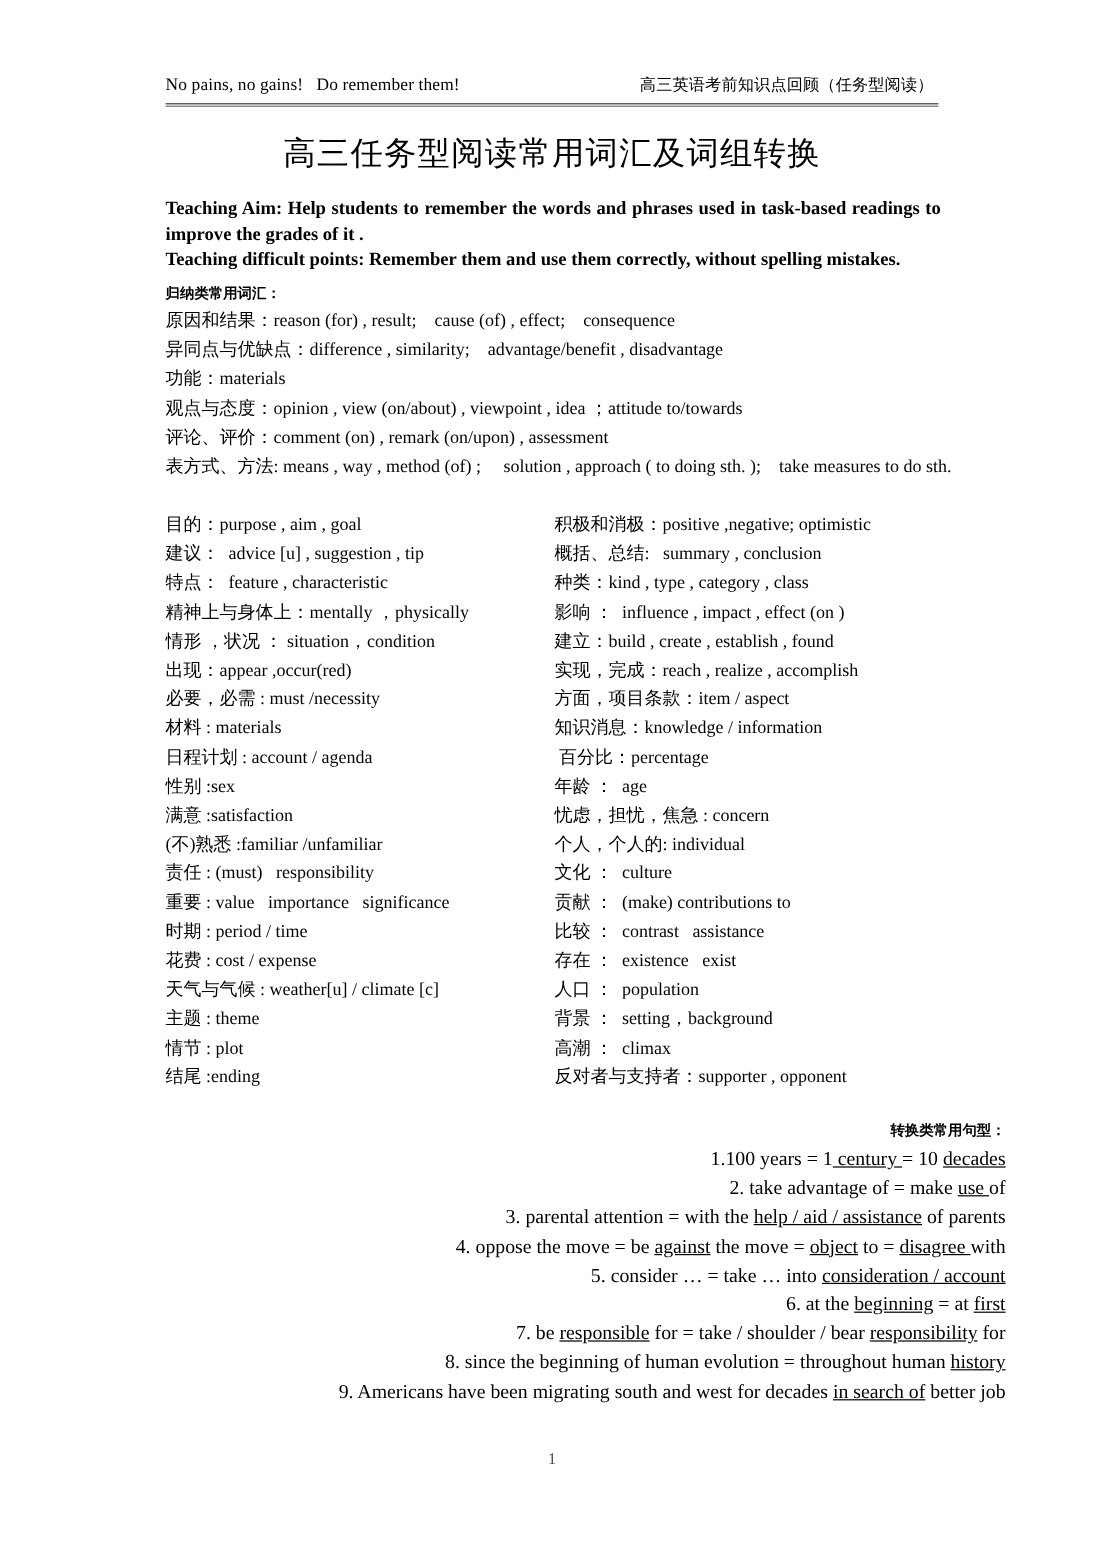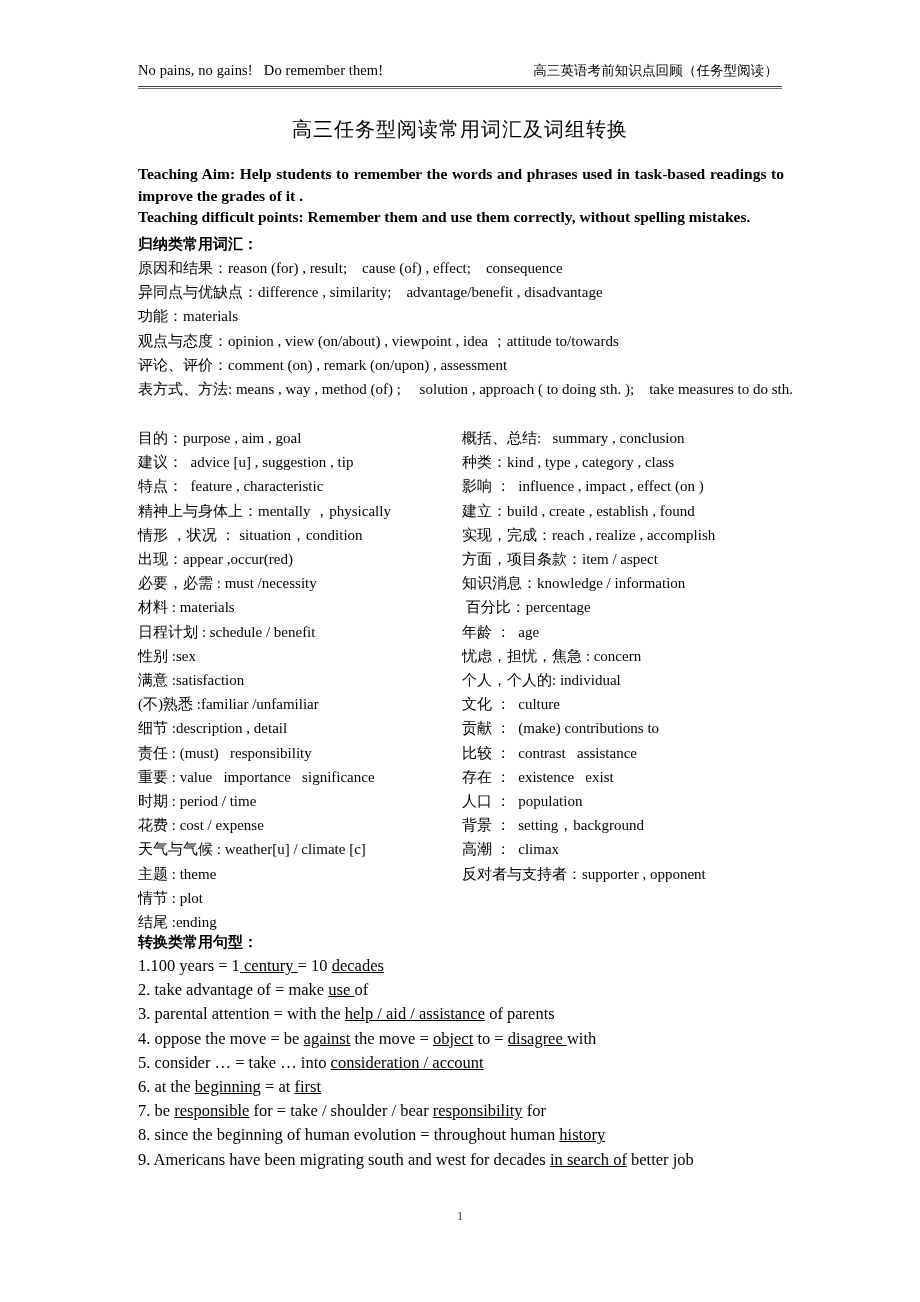--- a/index.html
+++ b/index.html
@@ -56,21 +56,21 @@
   }
 
   
   .doc-title {
     position: absolute;
     left: 0;
     top: 112px;
     width: 920px;
     text-align: center;
     font-family: "DejaVu Sans", "Liberation Sans", sans-serif;
-    font-size: 20px;
+    font-size: 27px;
     line-height: 34px;
     letter-spacing: 1px;
     font-weight: 400;
   }
 
   
   .aims {
     position: absolute;
     left: 138px;
     top: 163px;
@@ -86,21 +86,21 @@
   .aim-line .lead {
   }
   .aim-line.justified {
     text-align: justify;
   }
 
   
   .section-head {
     font-family: "DejaVu Sans", "Liberation Sans", sans-serif;
     font-weight: bold;
-    font-size: 15px;
+    font-size: 12px;
     line-height: 24px;
   }
 
   
   .vline {
     font-size: 15px;
     line-height: 24.2px;
     white-space: pre-wrap;
   }
 
@@ -128,20 +128,21 @@
     width: 376px;
     flex: 0 0 376px;
   }
 
   
   .transform {
     position: absolute;
     left: 138px;
     top: 930px;
     width: 700px;
+    text-align: right;
   }
   .tline {
     font-family: "Liberation Serif", "DejaVu Serif", serif;
     font-size: 16.5px;
     line-height: 24.2px;
     white-space: pre-wrap;
   }
   .u {
     text-decoration: underline;
     text-underline-offset: 1px;
@@ -195,35 +196,35 @@
   <div class="vocab-cols">
     <div class="col-left" id="vocab-left-list">
         <div class="vline">目的：purpose , aim , goal</div>
         <div class="vline">建议：  advice [u] , suggestion , tip</div>
         <div class="vline">特点：  feature , characteristic</div>
         <div class="vline">精神上与身体上：mentally ，physically</div>
         <div class="vline">情形 ，状况 ： situation，condition</div>
         <div class="vline">出现：appear ,occur(red)</div>
         <div class="vline">必要，必需 : must /necessity</div>
         <div class="vline">材料 : materials</div>
-        <div class="vline">日程计划 : schedule / benefit</div>
+        <div class="vline">日程计划 : account / agenda</div>
         <div class="vline">性别 :sex</div>
         <div class="vline">满意 :satisfaction</div>
         <div class="vline">(不)熟悉 :familiar /unfamiliar</div>
-        <div class="vline">细节 :description , detail</div>
         <div class="vline">责任 : (must)   responsibility</div>
         <div class="vline">重要 : value   importance   significance</div>
         <div class="vline">时期 : period / time</div>
         <div class="vline">花费 : cost / expense</div>
         <div class="vline">天气与气候 : weather[u] / climate [c]</div>
         <div class="vline">主题 : theme</div>
         <div class="vline">情节 : plot</div>
         <div class="vline">结尾 :ending</div>
       </div>
     <div class="col-right" id="vocab-right-list">
+        <div class="vline">积极和消极：positive ,negative; optimistic</div>
         <div class="vline">概括、总结:   summary , conclusion</div>
         <div class="vline">种类：kind , type , category , class</div>
         <div class="vline">影响 ：  influence , impact , effect (on )</div>
         <div class="vline">建立：build , create , establish , found</div>
         <div class="vline">实现，完成：reach , realize , accomplish</div>
         <div class="vline">方面，项目条款：item / aspect</div>
         <div class="vline">知识消息：knowledge / information</div>
         <div class="vline"> 百分比：percentage</div>
         <div class="vline">年龄 ：  age</div>
         <div class="vline">忧虑，担忧，焦急 : concern</div>

